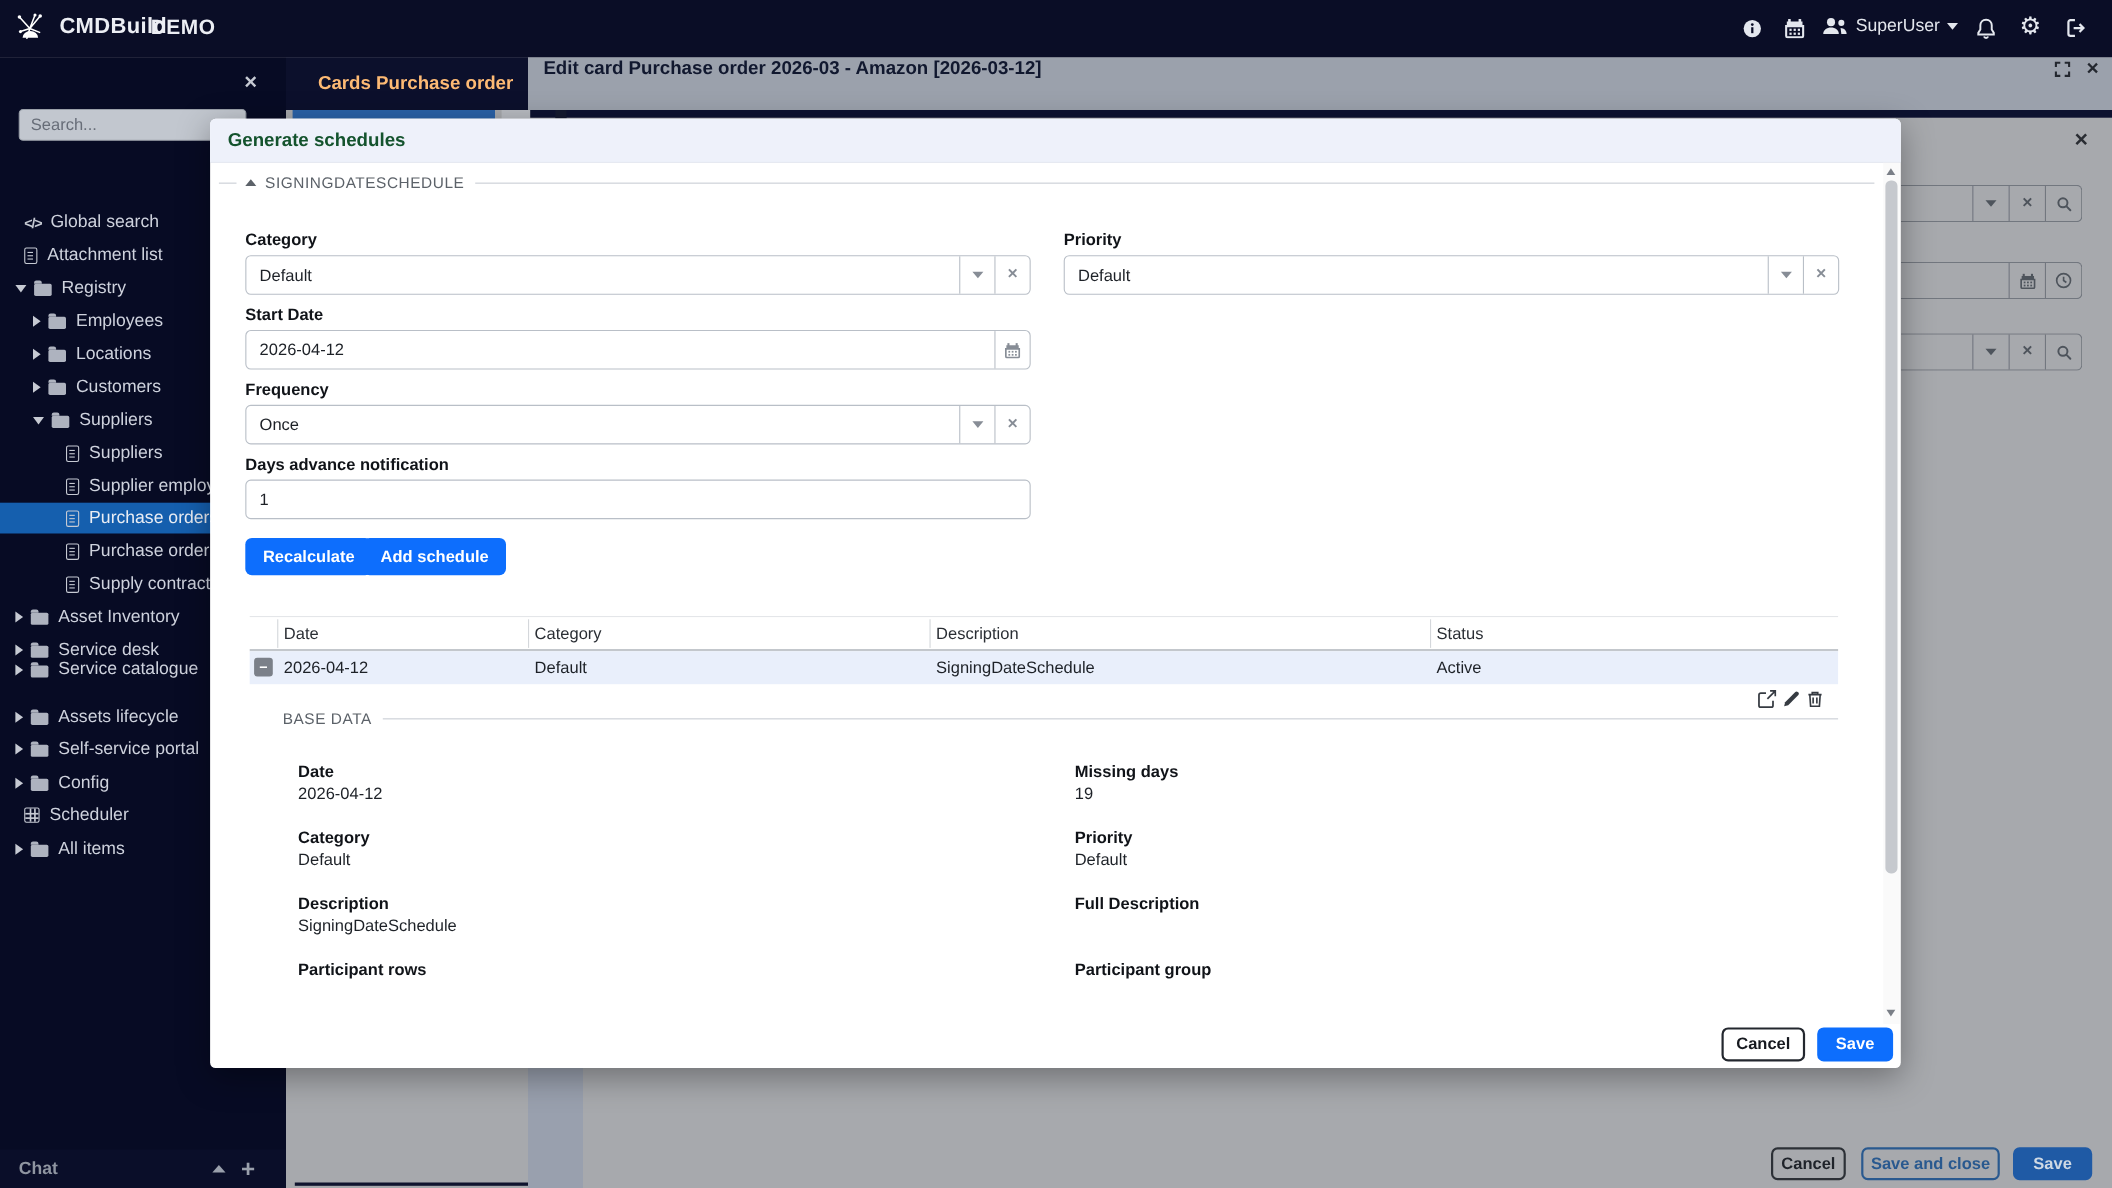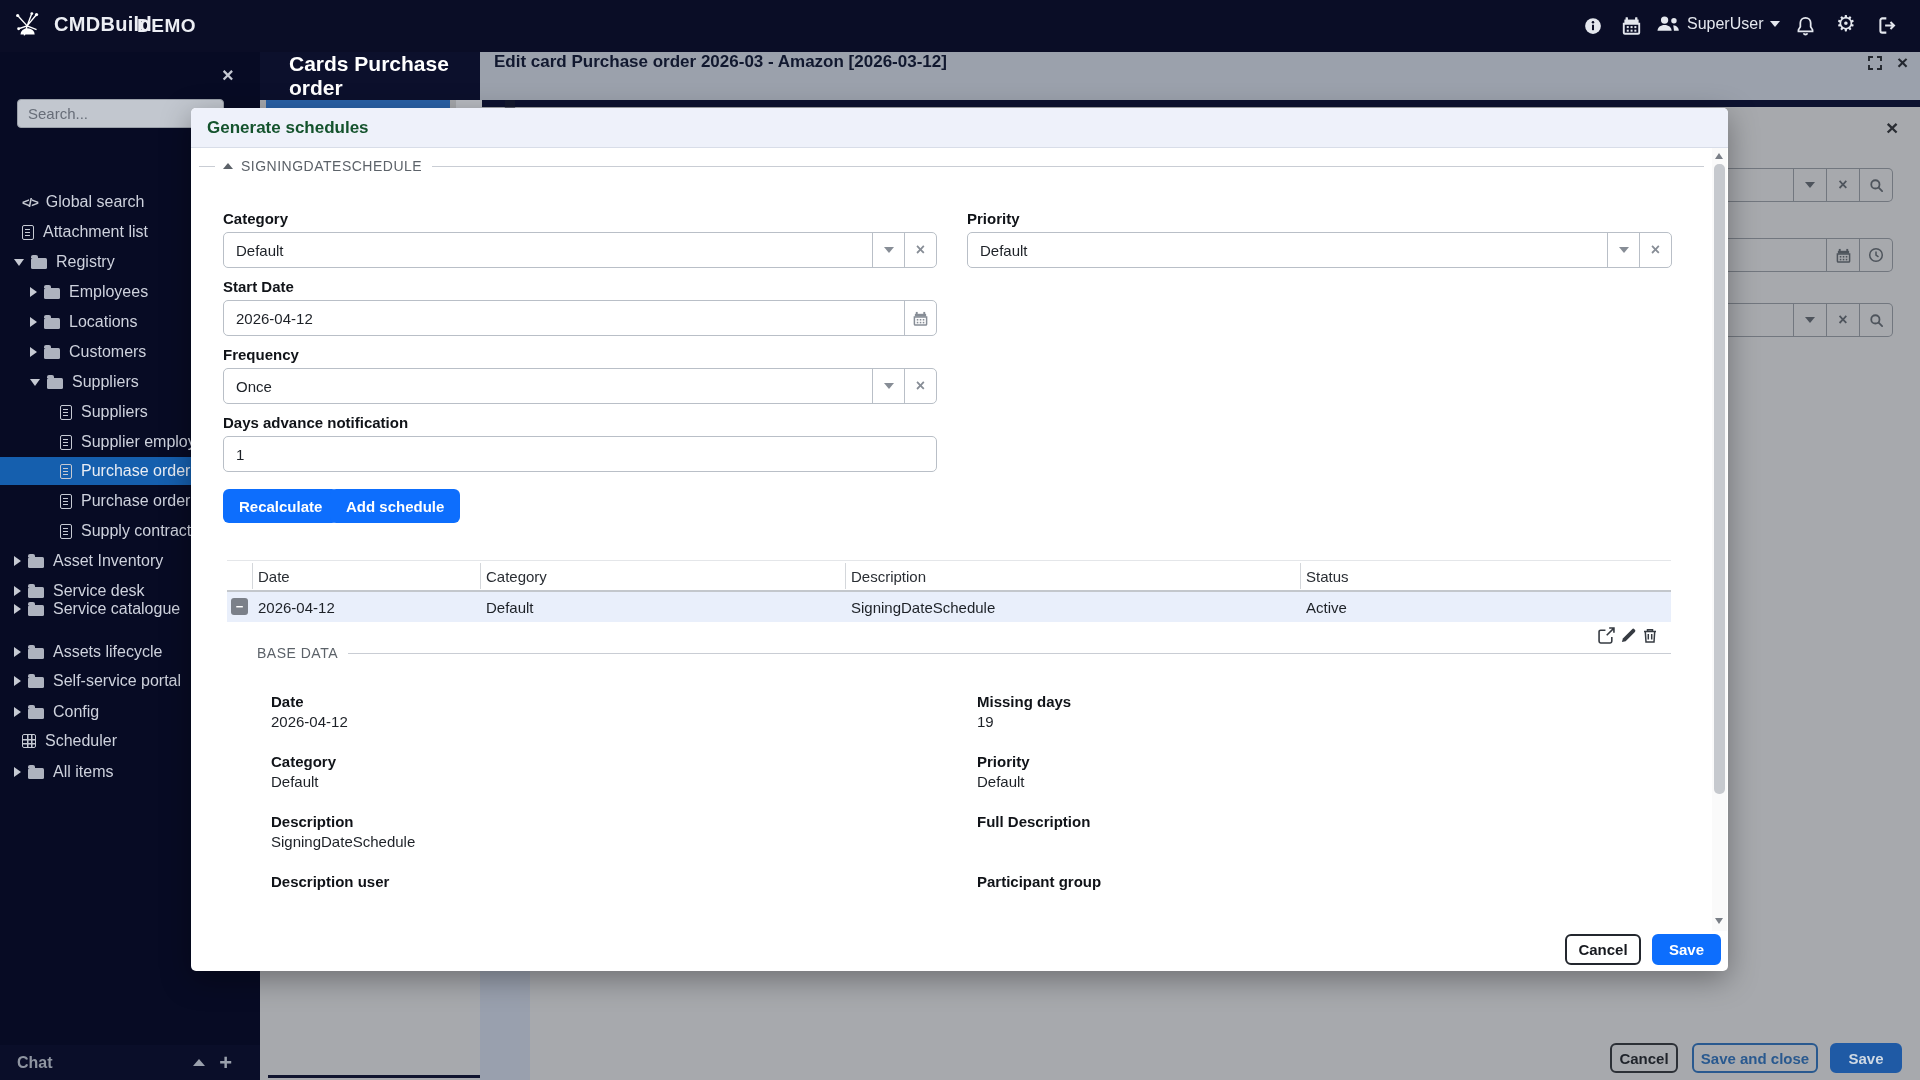--- a/index.html
+++ b/index.html
@@ -36,22 +36,22 @@
   .i-grid{flex:none;width:14px;height:14px;border:1.5px solid #c6cad3;border-radius:2px;position:relative;margin-right:9px;box-sizing:border-box;
     background:linear-gradient(#c6cad3,#c6cad3) 3.5px 0/1.5px 100% no-repeat,linear-gradient(#c6cad3,#c6cad3) 7.5px 0/1.5px 100% no-repeat,
     linear-gradient(#c6cad3,#c6cad3) 0 3.5px/100% 1.5px no-repeat,linear-gradient(#c6cad3,#c6cad3) 0 7.5px/100% 1.5px no-repeat;}
   .d0{padding-left:14px;} .d0n{padding-left:22px;} .d1{padding-left:30px;} .d2{padding-left:60px;}
   #chatbar{left:0;top:1045px;width:260px;height:35px;background:#0a0e29;display:flex;align-items:center;z-index:1;}
   #chat-label{margin-left:17px;font-size:16px;font-weight:bold;color:#8f95a1;}
   .chat-ics{position:absolute;right:28px;display:flex;align-items:center;gap:14px;color:#9aa0ac;}
   .tri-up{width:0;height:0;border-left:6px solid transparent;border-right:6px solid transparent;border-bottom:7px solid #9aa0ac;}
   .plus-g{font-size:22px;font-weight:bold;line-height:1;}
   
-  #tab-cards{left:260px;top:52px;width:220px;height:48px;background:#0c102c;color:#ffffff;
-    display:flex;align-items:center;font-size:21px;font-weight:bold;z-index:2;}
+  #tab-cards{left:260px;top:52px;width:220px;height:48px;background:#0c102c;color:#fdba74;
+    display:flex;align-items:center;font-size:17px;font-weight:bold;z-index:2;}
   #tab-cards span{margin-left:29px;}
   #edit-header{left:480px;top:52px;width:1440px;height:48px;background:#9ba1ac;color:#11182f;
     display:flex;font-size:17px;font-weight:bold;z-index:2;}
   #edit-header .t{margin-left:14px;}
   .eh-ics{position:absolute;right:12px;display:flex;align-items:center;gap:14px;color:#23272f;}
   #dark-strip{left:480px;top:100px;width:1440px;height:7px;background:#0d1230;z-index:1;}
   #bg-main{left:260px;top:100px;width:1660px;height:980px;background:#a7a9ad;z-index:0;}
   #bg-bluebtn{left:266px;top:92px;width:184px;height:16px;background:#2a62a8;border-radius:5px 5px 0 0;z-index:1;}
   #bg-whitebtn{left:456px;top:94px;width:26px;height:14px;background:#b9bcc2;border-radius:4px 4px 0 0;z-index:1;}
   #bg-pageicon{left:502px;top:92px;color:#14192f;z-index:1;}
@@ -476,21 +476,21 @@
   <div class="dlabel" style="left:80px;top:645px;">Category</div>
   <div class="dvalue" style="left:80px;top:665px;">Default</div>
   <div class="dlabel" style="left:786px;top:645px;">Priority</div>
   <div class="dvalue" style="left:786px;top:665px;">Default</div>
 
   <div class="dlabel" style="left:80px;top:705px;">Description</div>
   <div class="dvalue" style="left:80px;top:725px;">SigningDateSchedule</div>
   <div class="dlabel" style="left:786px;top:705px;">Full Description</div>
   <div class="dvalue" style="left:786px;top:725px;"></div>
 
-  <div class="dlabel" style="left:80px;top:765px;">Description user</div>
+  <div class="dlabel" style="left:80px;top:765px;">Participant rows</div>
   <div class="dlabel" style="left:786px;top:765px;">Participant group</div>
 
   <div id="mb-cancel" class="mbtn">Cancel</div>
   <div id="mb-save" class="mbtn">Save</div>
 
   <div id="m-scroll" class="abs">
     <span class="sarr" style="top:5px;border-bottom:6px solid #7a7f87;"></span>
     <div id="m-thumb" class="abs"></div>
     <span class="sarr" style="top:770px;border-top:6px solid #7a7f87;"></span>
   </div>

